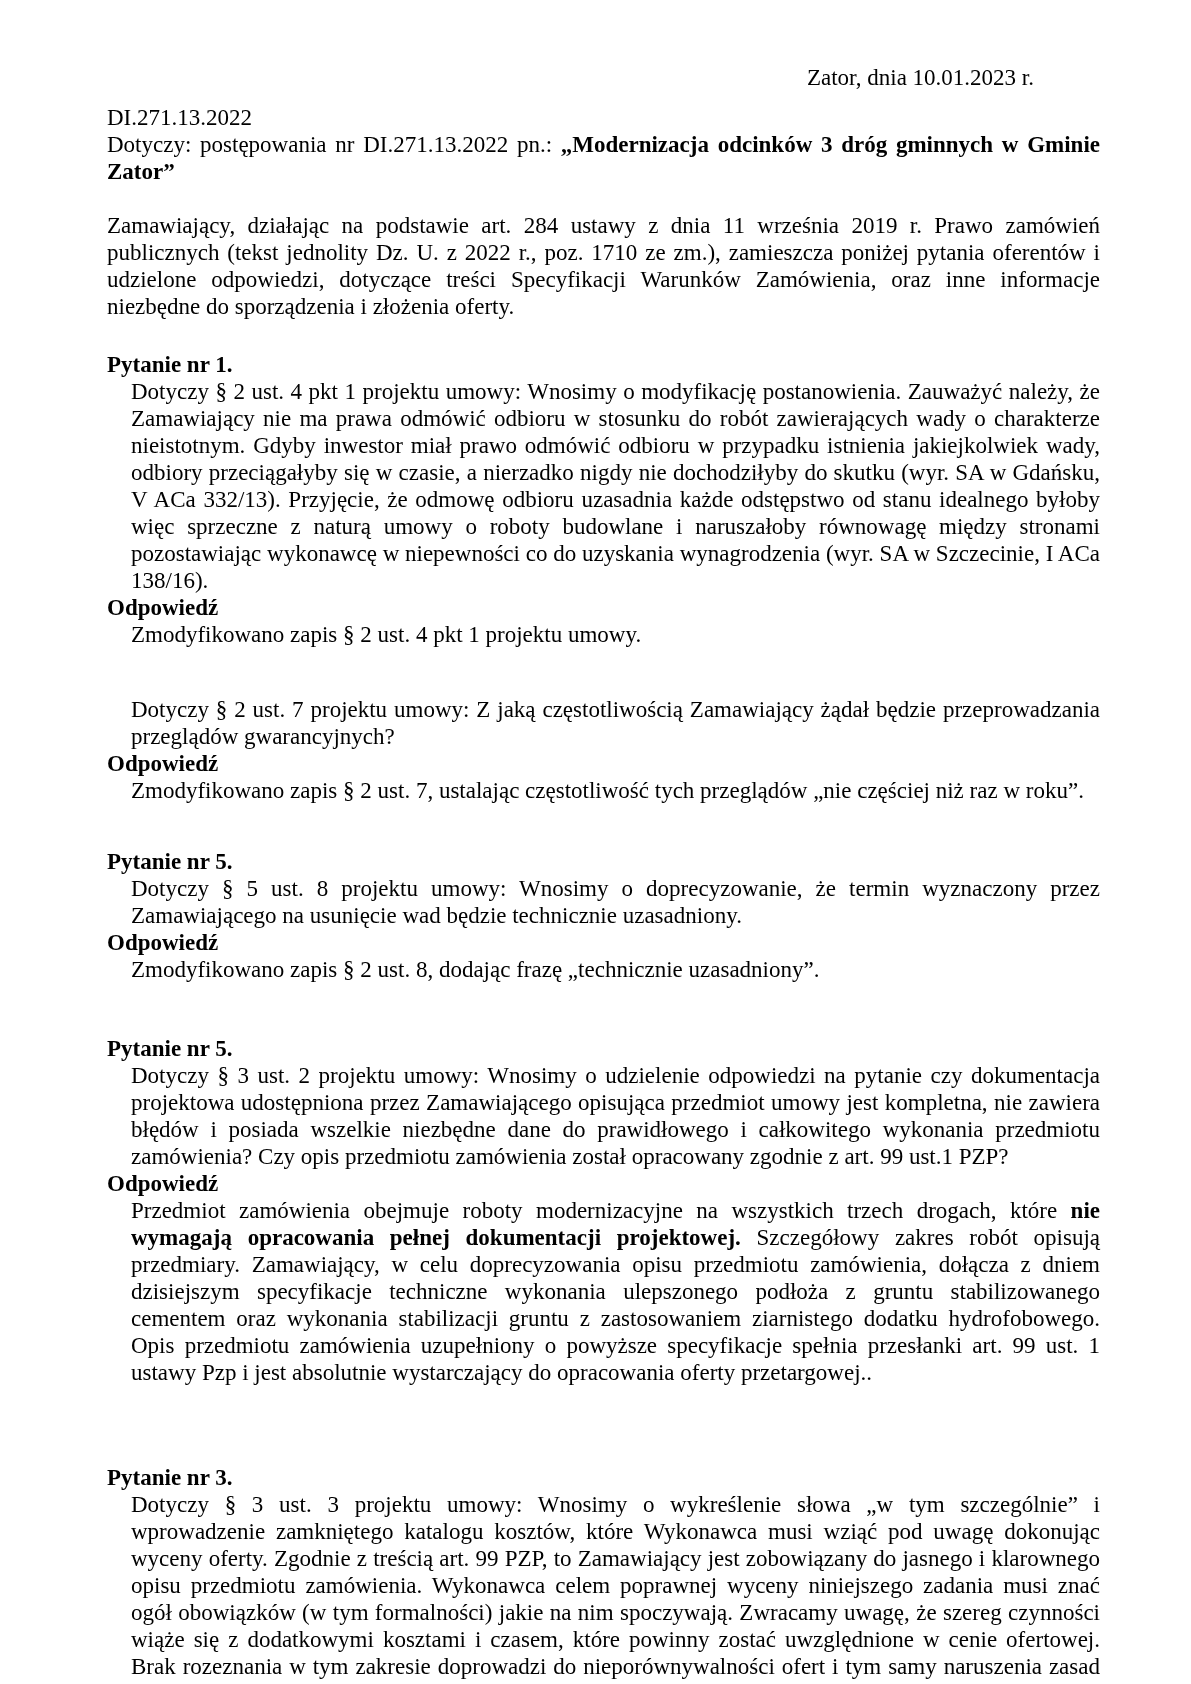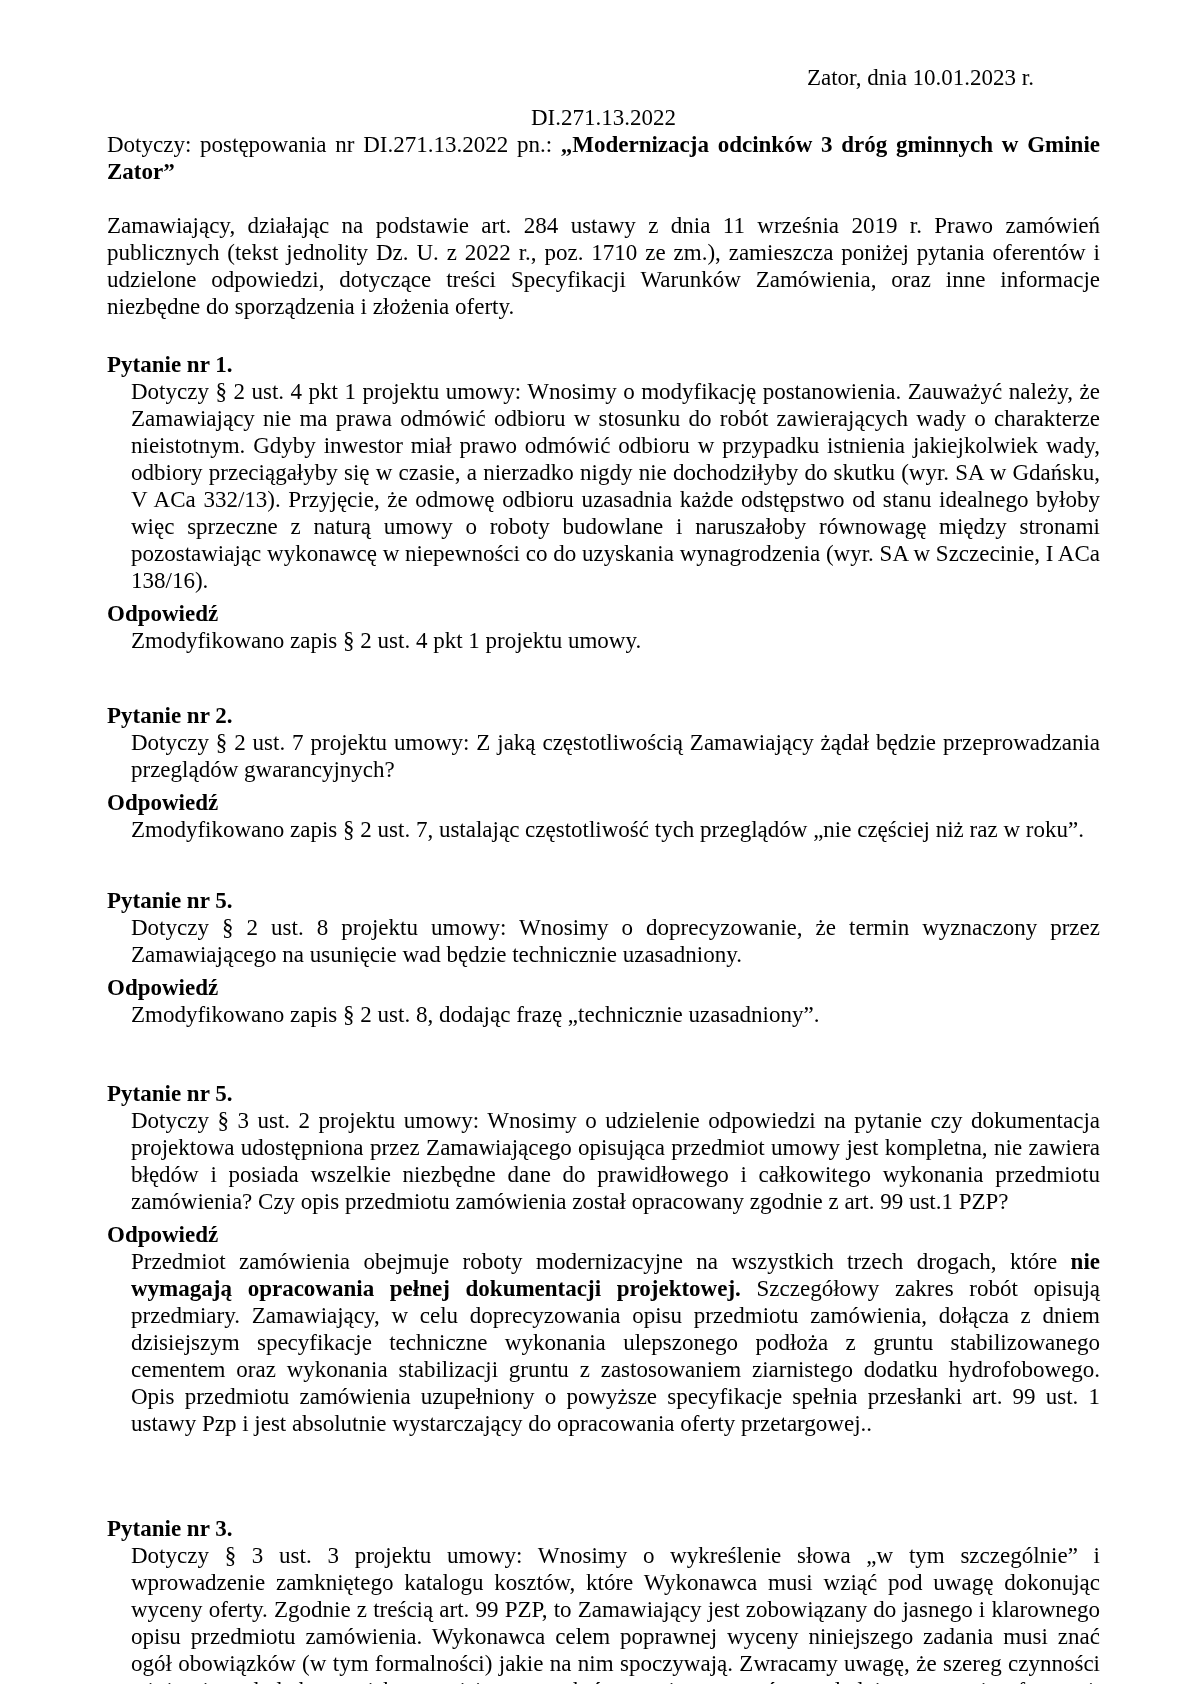--- a/index.html
+++ b/index.html
@@ -22,39 +22,39 @@
     height: 1684px;
     padding: 64px 91px 20px 107px;
     background: #ffffff;
   }
   p { margin: 0; }
   .date-line {
     text-align: right;
     padding-right: 66px;
     margin-bottom: 13px;
   }
-  .ref-line { text-align: center; }
+  .ref-line { text-align: left; }
   .subject {
     text-align: justify;
     font-weight: normal;
   }
   .subject .title { font-weight: bold; }
   .intro {
     margin-top: 27px;
     text-align: justify;
   }
   .question-block { margin-top: 46px; }
   .question-block.first { margin-top: 31px; }
   .question-block.q2 { margin-top: 48px; }
   .question-block.q3 { margin-top: 44px; }
   .question-block.q4 { margin-top: 52px; }
   .question-block.q5 { margin-top: 78px; }
   .q-heading { font-weight: bold; }
   .q-text, .a-text { text-align: justify; margin-left: 24px; }
-  .a-label { font-weight: bold; margin-top: 6px; }
+  .a-label { font-weight: bold; }
   .bold-inline { font-weight: bold; }
 </style>
 </head>
 <body>
 
 <div class="page">
 
   <p class="date-line">Zator, dnia 10.01.2023 r.</p>
 
   <p class="ref-line">DI.271.13.2022</p>
@@ -64,29 +64,28 @@
   <p class="intro">Zamawiający, działając na podstawie art. 284 ustawy z dnia 11 września 2019 r. Prawo zamówień publicznych (tekst jednolity Dz. U. z 2022 r., poz. 1710 ze zm.), zamieszcza poniżej pytania oferentów i udzielone odpowiedzi, dotyczące treści Specyfikacji Warunków Zamówienia, oraz inne informacje niezbędne do sporządzenia i złożenia oferty.</p>
 
   <div class="question-block first">
     <p class="q-heading">Pytanie nr 1.</p>
     <p class="q-text">Dotyczy § 2 ust. 4 pkt 1 projektu umowy: Wnosimy o modyfikację postanowienia. Zauważyć należy, że Zamawiający nie ma prawa odmówić odbioru w stosunku do robót zawierających wady o charakterze nieistotnym. Gdyby inwestor miał prawo odmówić odbioru w przypadku istnienia jakiejkolwiek wady, odbiory przeciągałyby się w czasie, a nierzadko nigdy nie dochodziłyby do skutku (wyr. SA w Gdańsku, V ACa 332/13). Przyjęcie, że odmowę odbioru uzasadnia każde odstępstwo od stanu idealnego byłoby więc sprzeczne z naturą umowy o roboty budowlane i naruszałoby równowagę między stronami pozostawiając wykonawcę w niepewności co do uzyskania wynagrodzenia (wyr. SA w Szczecinie, I ACa 138/16).</p>
     <p class="a-label">Odpowiedź</p>
     <p class="a-text">Zmodyfikowano zapis § 2 ust. 4 pkt 1 projektu umowy.</p>
   </div>
 
   <div class="question-block q2">
-    <p class="q-heading">Pytanie nr 2.</p>
     <p class="q-text">Dotyczy § 2 ust. 7 projektu umowy: Z jaką częstotliwością Zamawiający żądał będzie przeprowadzania przeglądów gwarancyjnych?</p>
     <p class="a-label">Odpowiedź</p>
     <p class="a-text">Zmodyfikowano zapis § 2 ust. 7, ustalając częstotliwość tych przeglądów „nie częściej niż raz w roku”.</p>
   </div>
 
   <div class="question-block q3">
     <p class="q-heading">Pytanie nr 5.</p>
-    <p class="q-text">Dotyczy § 2 ust. 8 projektu umowy: Wnosimy o doprecyzowanie, że termin wyznaczony przez Zamawiającego na usunięcie wad będzie technicznie uzasadniony.</p>
+    <p class="q-text">Dotyczy § 5 ust. 8 projektu umowy: Wnosimy o doprecyzowanie, że termin wyznaczony przez Zamawiającego na usunięcie wad będzie technicznie uzasadniony.</p>
     <p class="a-label">Odpowiedź</p>
     <p class="a-text">Zmodyfikowano zapis § 2 ust. 8, dodając frazę „technicznie uzasadniony”.</p>
   </div>
 
   <div class="question-block q4">
     <p class="q-heading">Pytanie nr 5.</p>
     <p class="q-text">Dotyczy § 3 ust. 2 projektu umowy: Wnosimy o udzielenie odpowiedzi na pytanie czy dokumentacja projektowa udostępniona przez Zamawiającego opisująca przedmiot umowy jest kompletna, nie zawiera błędów i posiada wszelkie niezbędne dane do prawidłowego i całkowitego wykonania przedmiotu zamówienia? Czy opis przedmiotu zamówienia został opracowany zgodnie z art. 99 ust.1 PZP?</p>
     <p class="a-label">Odpowiedź</p>
     <p class="a-text"><span>Przedmiot zamówienia obejmuje roboty modernizacyjne na wszystkich trzech drogach, które </span><span class="bold-inline">nie wymagają opracowania pełnej dokumentacji projektowej.</span><span> Szczegółowy zakres robót opisują przedmiary. Zamawiający, w celu doprecyzowania opisu przedmiotu zamówienia, dołącza z dniem dzisiejszym specyfikacje techniczne wykonania ulepszonego podłoża z gruntu stabilizowanego cementem oraz wykonania stabilizacji gruntu z zastosowaniem ziarnistego dodatku hydrofobowego. Opis przedmiotu zamówienia uzupełniony o powyższe specyfikacje spełnia przesłanki art. 99 ust. 1 ustawy Pzp i jest absolutnie wystarczający do opracowania oferty przetargowej..</span></p>
   </div>

